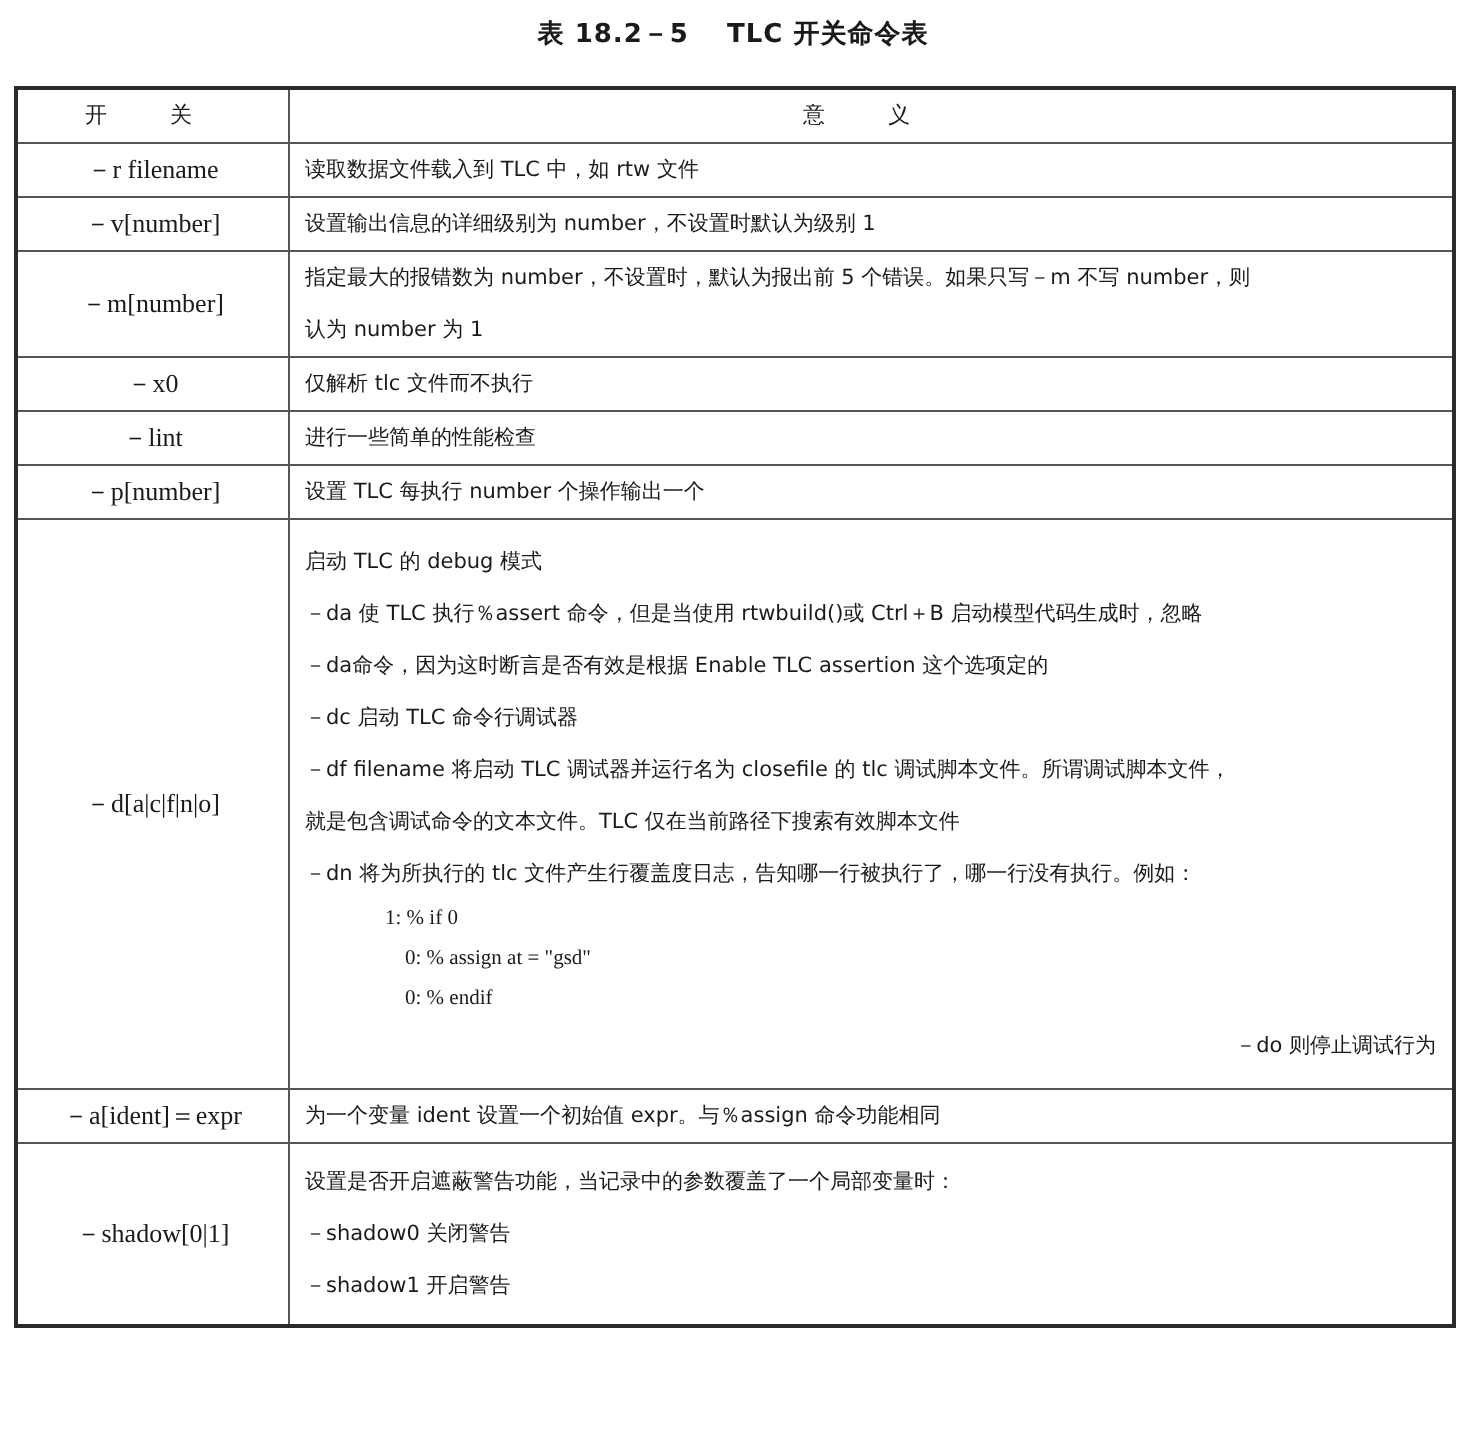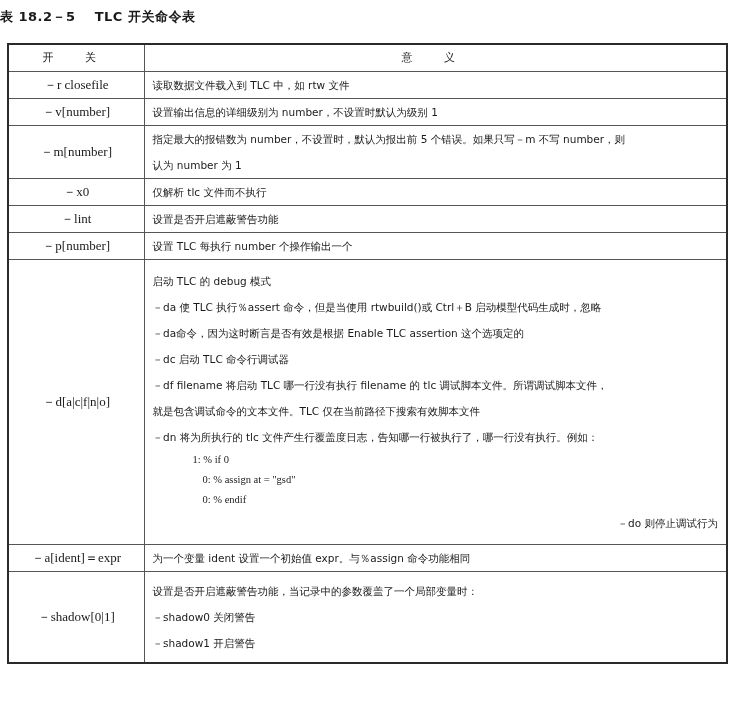--- a/index.html
+++ b/index.html
@@ -13,21 +13,21 @@
       position: relative;
       overflow: hidden;
       font-family: "DejaVu Serif", "Liberation Serif", serif;
       color: #1a1a1a;
     }
     .caption {
       position: absolute;
       top: 8px;
       left: 0;
       width: 733px;
-      text-align: left;
+      text-align: center;
       font-size: 13px;
       font-weight: bold;
       letter-spacing: 0.5px;
       font-family: "DejaVu Sans", "Liberation Sans", sans-serif;
     }
     .caption .num { margin-right: 14px; }
     table.tlc {
       position: absolute;
       top: 43px;
       left: 7px;
@@ -92,21 +92,21 @@
       <col class="c1">
       <col class="c2">
     </colgroup>
   <tbody>
       <tr class="r-h">
     <th>开 关</th>
     <th>意 义</th>
   </tr>
 
   <tr class="r1">
-    <td class="sw">－r closefile</td>
+    <td class="sw">－r filename</td>
     <td class="desc">
           <span class="line">读取数据文件载入到 TLC 中，如 rtw 文件</span>
         </td>
   </tr>
   <tr class="r1">
     <td class="sw">－v[number]</td>
     <td class="desc">
           <span class="line">设置输出信息的详细级别为 number，不设置时默认为级别 1</span>
         </td>
   </tr>
@@ -119,38 +119,38 @@
   </tr>
   <tr class="r1">
     <td class="sw">－x0</td>
     <td class="desc">
           <span class="line">仅解析 tlc 文件而不执行</span>
         </td>
   </tr>
   <tr class="r1">
     <td class="sw">－lint</td>
     <td class="desc">
-          <span class="line">设置是否开启遮蔽警告功能</span>
+          <span class="line">进行一些简单的性能检查</span>
         </td>
   </tr>
   <tr class="r1">
     <td class="sw">－p[number]</td>
     <td class="desc">
           <span class="line">设置 TLC 每执行 number 个操作输出一个</span>
         </td>
   </tr>
 
   <tr class="rd">
     <td class="sw">－d[a|c|f|n|o]</td>
     <td class="desc">
       <span class="line">启动 TLC 的 debug 模式</span>
       <span class="line">－da 使 TLC 执行％assert 命令，但是当使用 rtwbuild()或 Ctrl＋B 启动模型代码生成时，忽略</span>
       <span class="line">－da命令，因为这时断言是否有效是根据 Enable TLC assertion 这个选项定的</span>
       <span class="line">－dc 启动 TLC 命令行调试器</span>
-      <span class="line">－df filename 将启动 TLC 哪一行没有执行 filename 的 tlc 调试脚本文件。所谓调试脚本文件，</span>
+      <span class="line">－df filename 将启动 TLC 调试器并运行名为 closefile 的 tlc 调试脚本文件。所谓调试脚本文件，</span>
       <span class="line">就是包含调试命令的文本文件。TLC 仅在当前路径下搜索有效脚本文件</span>
       <span class="line">－dn 将为所执行的 tlc 文件产生行覆盖度日志，告知哪一行被执行了，哪一行没有执行。例如：</span>
       <span class="code i1">1: % if 0</span>
       <span class="code i2">0: % assign at = "gsd"</span>
       <span class="code i2">0: % endif</span>
       <span class="line ind">－do 则停止调试行为</span>
     </td>
   </tr>
 
   <tr class="r1">

